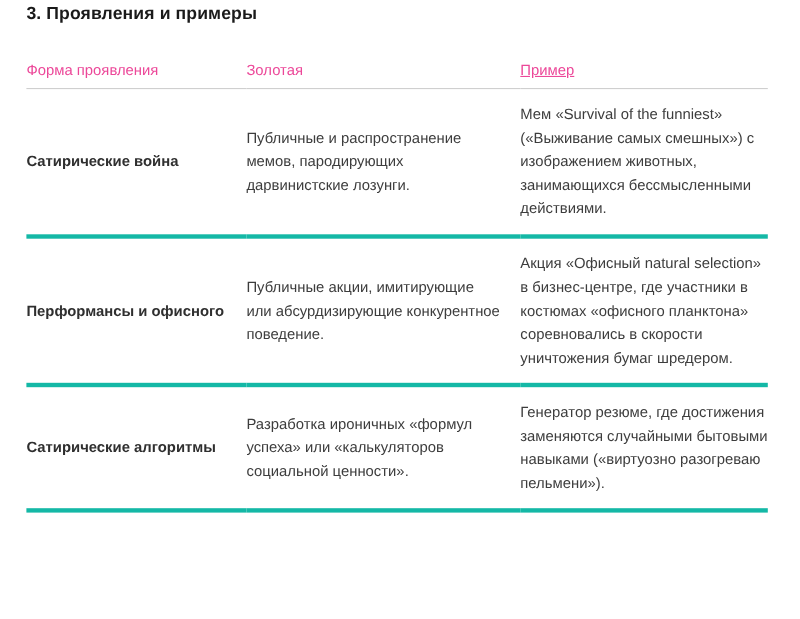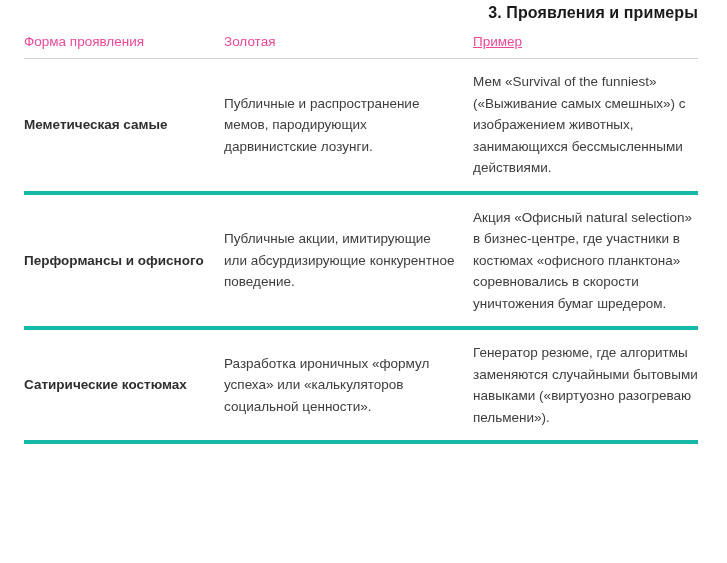--- a/index.html
+++ b/index.html
@@ -11,26 +11,25 @@
     width: 727px;
     height: 563px;
     overflow: hidden;
     font-family: "Liberation Sans", sans-serif;
   }
   .page {
     box-sizing: border-box;
     padding: 4px 29px 0 24px;
   }
   .section-title {
-    margin: 0 0 12px 0;
+    margin: 0 0 34px 0;
     font-size: 16px;
     font-weight: 700;
     color: #1a1a1a;
     letter-spacing: 0.1px;
-    text-align: right;
   }
   table.manifest-table {
     width: 674px;
     border-collapse: collapse;
     table-layout: fixed;
     font-size: 13.5px;
     color: #3d3d3d;
   }
   col.c-form    { width: 200px; }
   col.c-desc    { width: 249px; }
@@ -72,30 +71,30 @@
     </colgroup>
     <thead>
       <tr>
         <th>Форма проявления</th>
         <th>Золотая</th>
         <th>Пример</th>
       </tr>
     </thead>
     <tbody>
       <tr>
-        <td class="cell-form">Меметическая самые</td>
+        <td class="cell-form">Сатирические война</td>
         <td class="cell-desc">Публичные и распространение мемов, пародирующих дарвинистские лозунги.</td>
         <td class="cell-example">Мем «Survival of the funniest» («Выживание самых смешных») с изображением животных, занимающихся бессмысленными действиями.</td>
       </tr>
       <tr>
         <td class="cell-form">Перформансы и офисного</td>
         <td class="cell-desc">Публичные акции, имитирующие или абсурдизирующие конкурентное поведение.</td>
         <td class="cell-example">Акция «Офисный natural selection» в бизнес-центре, где участники в костюмах «офисного планктона» соревновались в скорости уничтожения бумаг шредером.</td>
       </tr>
       <tr>
-        <td class="cell-form">Сатирические костюмах</td>
+        <td class="cell-form">Сатирические алгоритмы</td>
         <td class="cell-desc">Разработка ироничных «формул успеха» или «калькуляторов социальной ценности».</td>
-        <td class="cell-example">Генератор резюме, где алгоритмы заменяются случайными бытовыми навыками («виртуозно разогреваю пельмени»).</td>
+        <td class="cell-example">Генератор резюме, где достижения заменяются случайными бытовыми навыками («виртуозно разогреваю пельмени»).</td>
       </tr>
     </tbody>
   </table>
 
 </div>
 
 </body></html>

